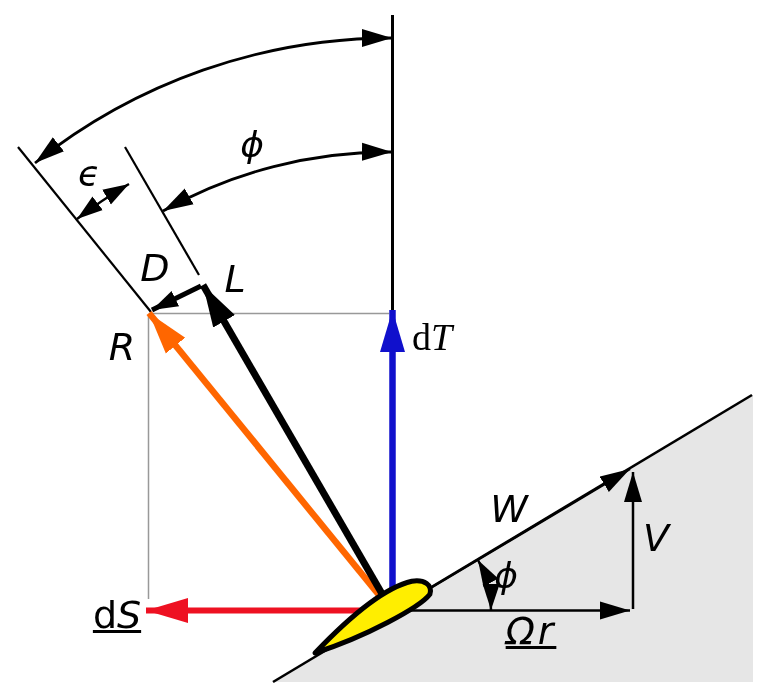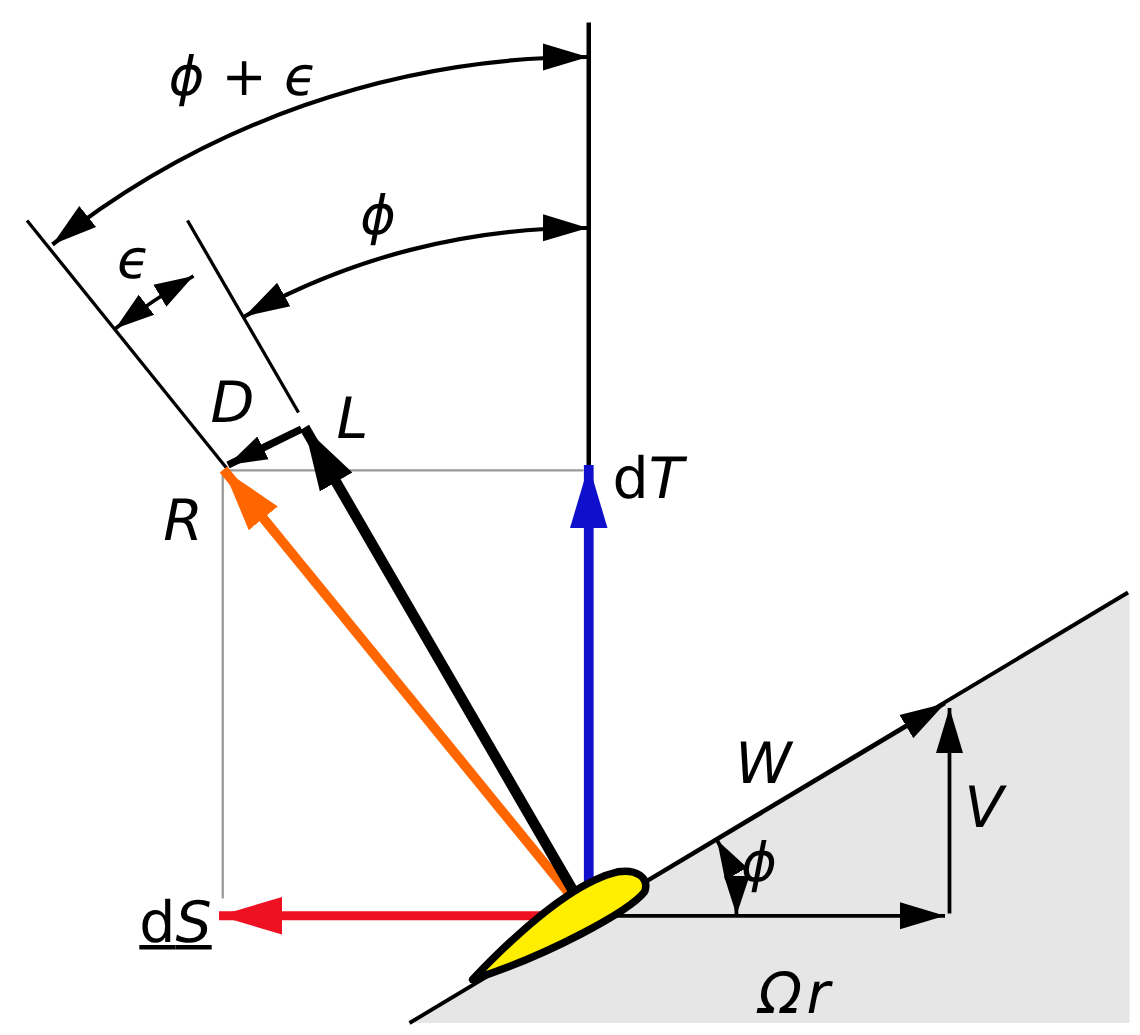--- a/index.html
+++ b/index.html
@@ -68,30 +68,29 @@
     <line x1="392" y1="611" x2="149" y2="313" stroke-width="6.5" marker-end="url(#ah-orange)" stroke="#FF6600"></line>
     <line x1="392" y1="611" x2="203" y2="285" stroke-width="7" marker-end="url(#ah-black)" stroke="#000000"></line>
     <line x1="201" y1="286" x2="152" y2="310" stroke="#000" stroke-width="5" marker-end="url(#ah-small)"></line>
     <line x1="392.5" y1="605" x2="392.5" y2="310" stroke-width="6.5" marker-end="url(#ah-blue)" stroke="#1010CC"></line>
 
     <g transform="translate(315,653) rotate(-27.5)">
       <path d="M 0 0 C 38 -13, 88 -27, 119 -19 C 131 -15, 136 -6, 129 1 C 114 8, 52 9, 0 0 Z" stroke="#000" stroke-width="5" stroke-linejoin="round" fill="#FFEE00"></path>
     </g>
   </svg>
 
-  <div class="lbl greek" style="left:162px; top:52px;">ϕ + ϵ</div>
   <div class="lbl greek" style="left:89px; top:174px;">ϵ</div>
   <div class="lbl greek" style="left:252px; top:145px;">ϕ</div>
   <div class="lbl" style="left:155px; top:268px;">D</div>
   <div class="lbl" style="left:235px; top:279px;">L</div>
   <div class="lbl" style="left:122px; top:347px;">R</div>
-  <div class="lbl" style="left:432px; top:319px;">
+  <div class="lbl" style="left:432px; top:337px;font-family:Liberation Serif, serif;">
     <span class="up">d</span><span>T</span>
   </div>
   <div class="lbl" style="left:117px; top:615px;text-decoration:underline;">
     <span class="up">d</span><span>S</span>
   </div>
   <div class="lbl" style="left:509px; top:509px;">W</div>
   <div class="lbl" style="left:656px; top:538px;">V</div>
-  <div class="lbl" style="left:531px; top:662px; letter-spacing:3px;">Ωr</div>
+  <div class="lbl" style="left:531px; top:631px; letter-spacing:3px;text-decoration:underline;">Ωr</div>
   <div class="lbl greek" style="left:506px; top:576px;">ϕ</div>
 
 </div>
 
 </body></html>

